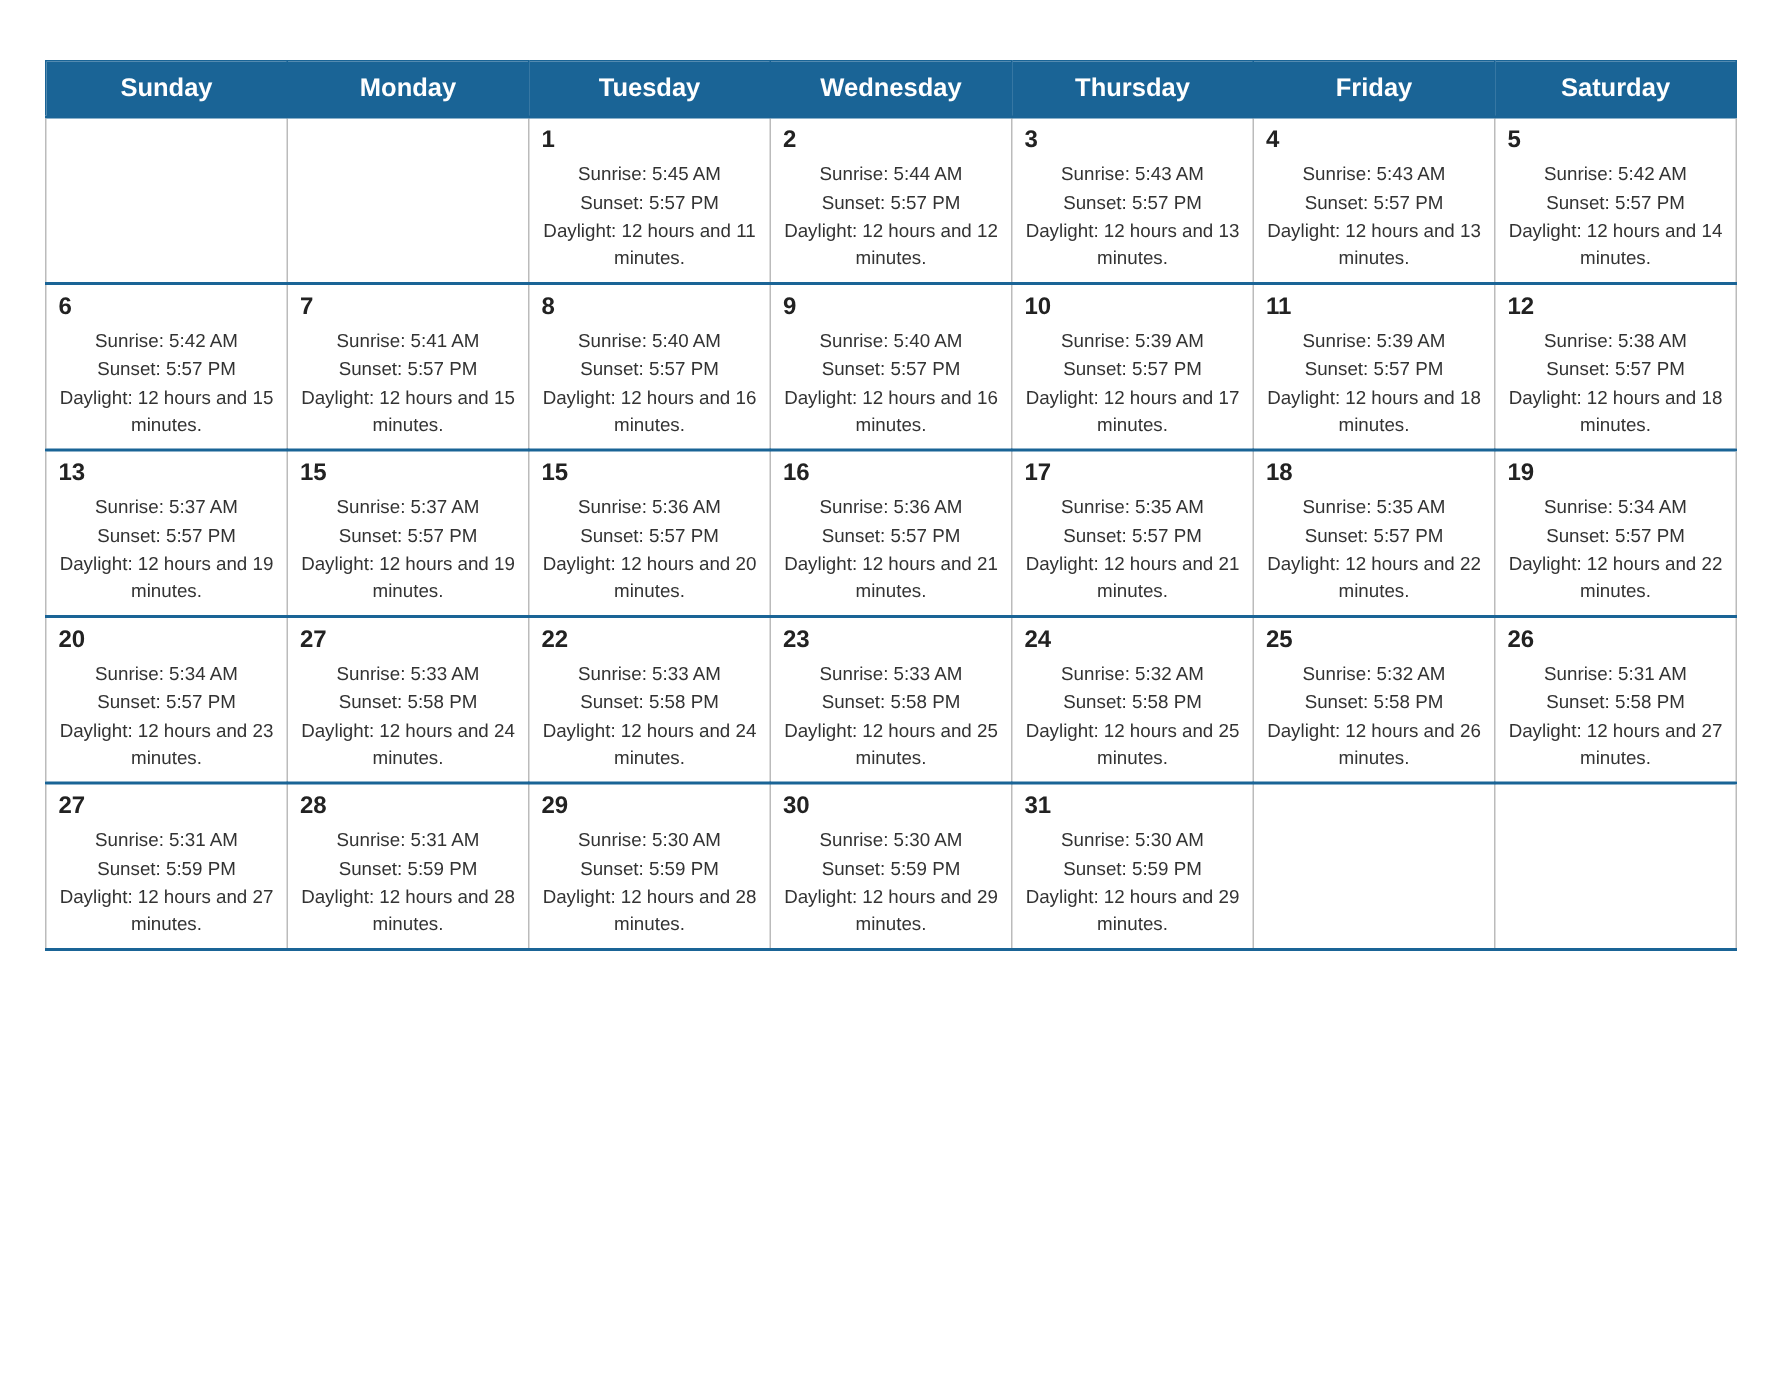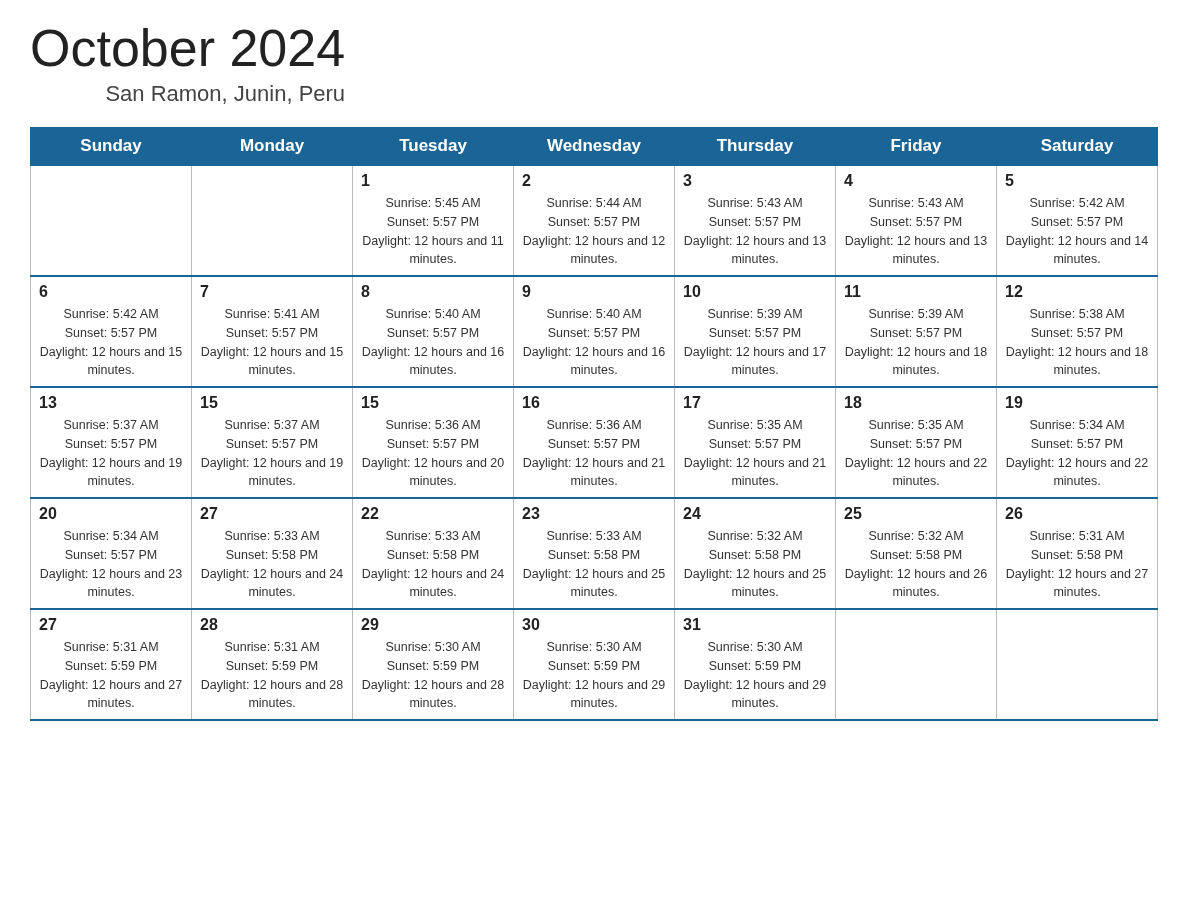--- a/index.html
+++ b/index.html
@@ -104,24 +104,20 @@
       display: flex;
       align-items: center;
       margin-top: -4px;
       margin-left: 52px;
     }
   </style>
 </head>
 <body>
 
 <div class="header-area">
-  <div class="title-area">
-    <div class="month-title">October 2024</div>
-    <div class="location-title">San Ramon, Junin, Peru</div>
-  </div>
 </div>
 
 <table class="calendar-table">
   <thead>
     <tr>
     <th>Sunday</th>
         <th>Monday</th>
         <th>Tuesday</th>
         <th>Wednesday</th>
         <th>Thursday</th>

